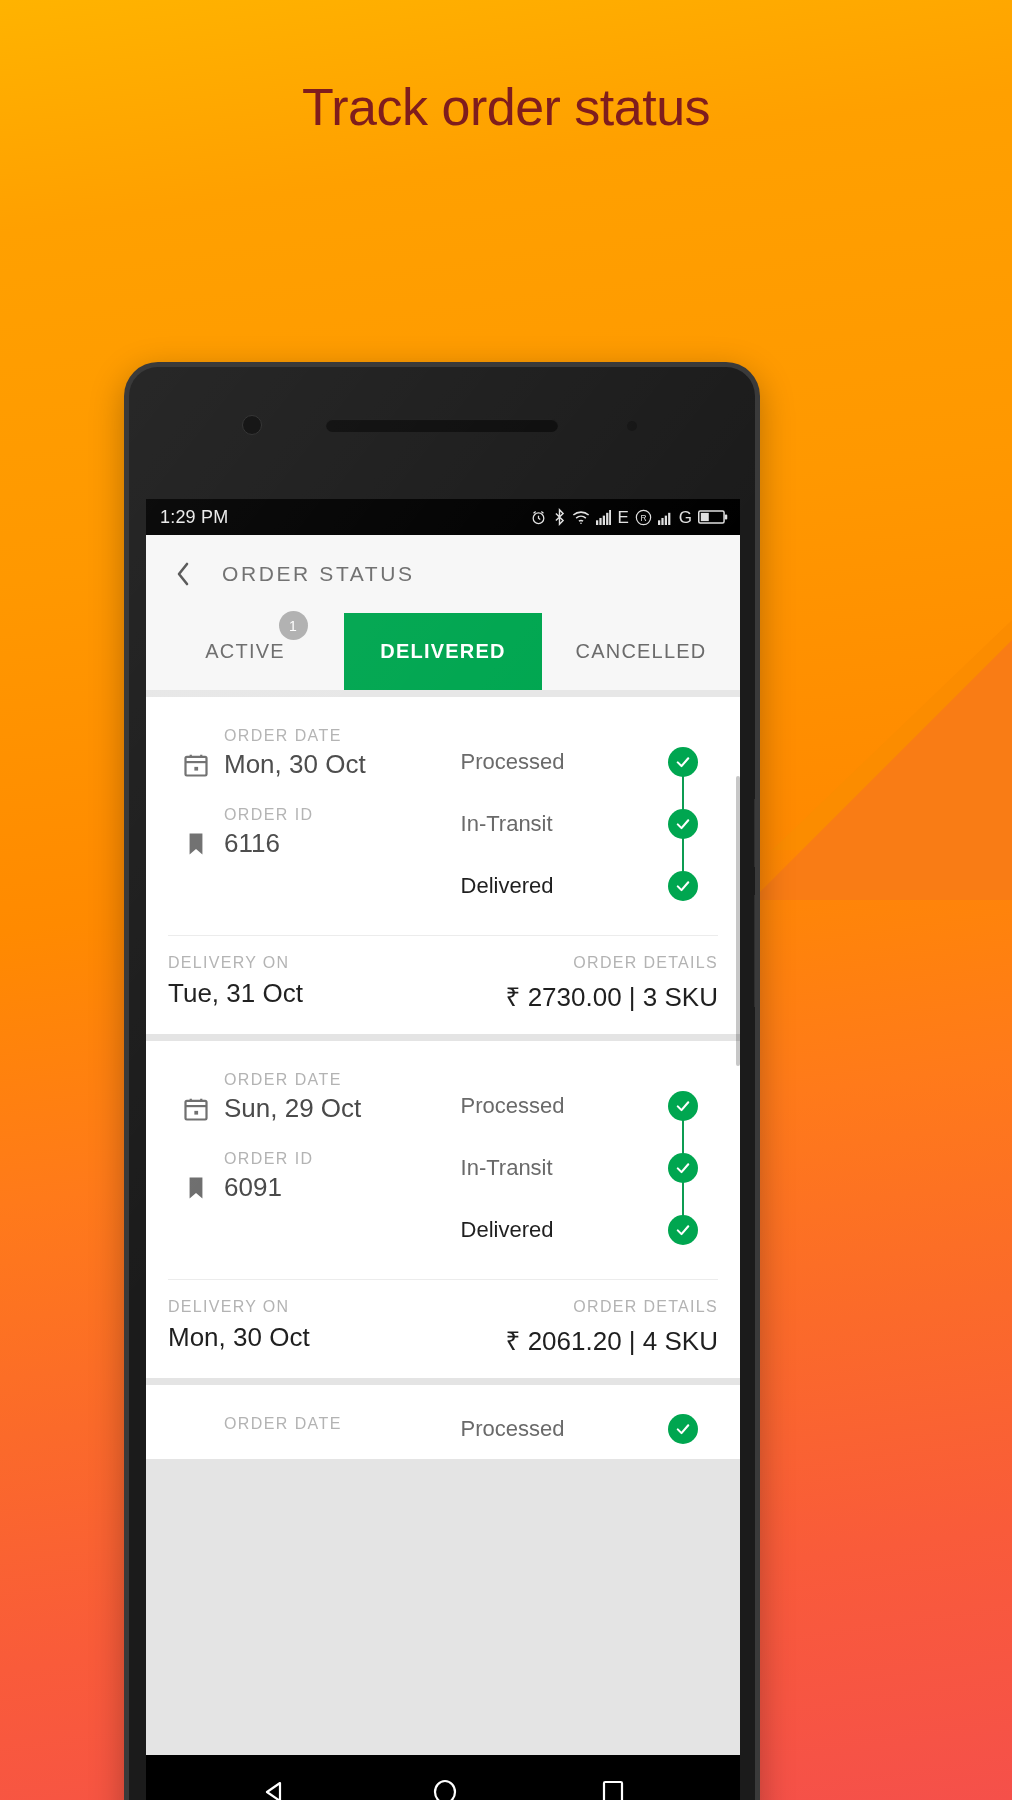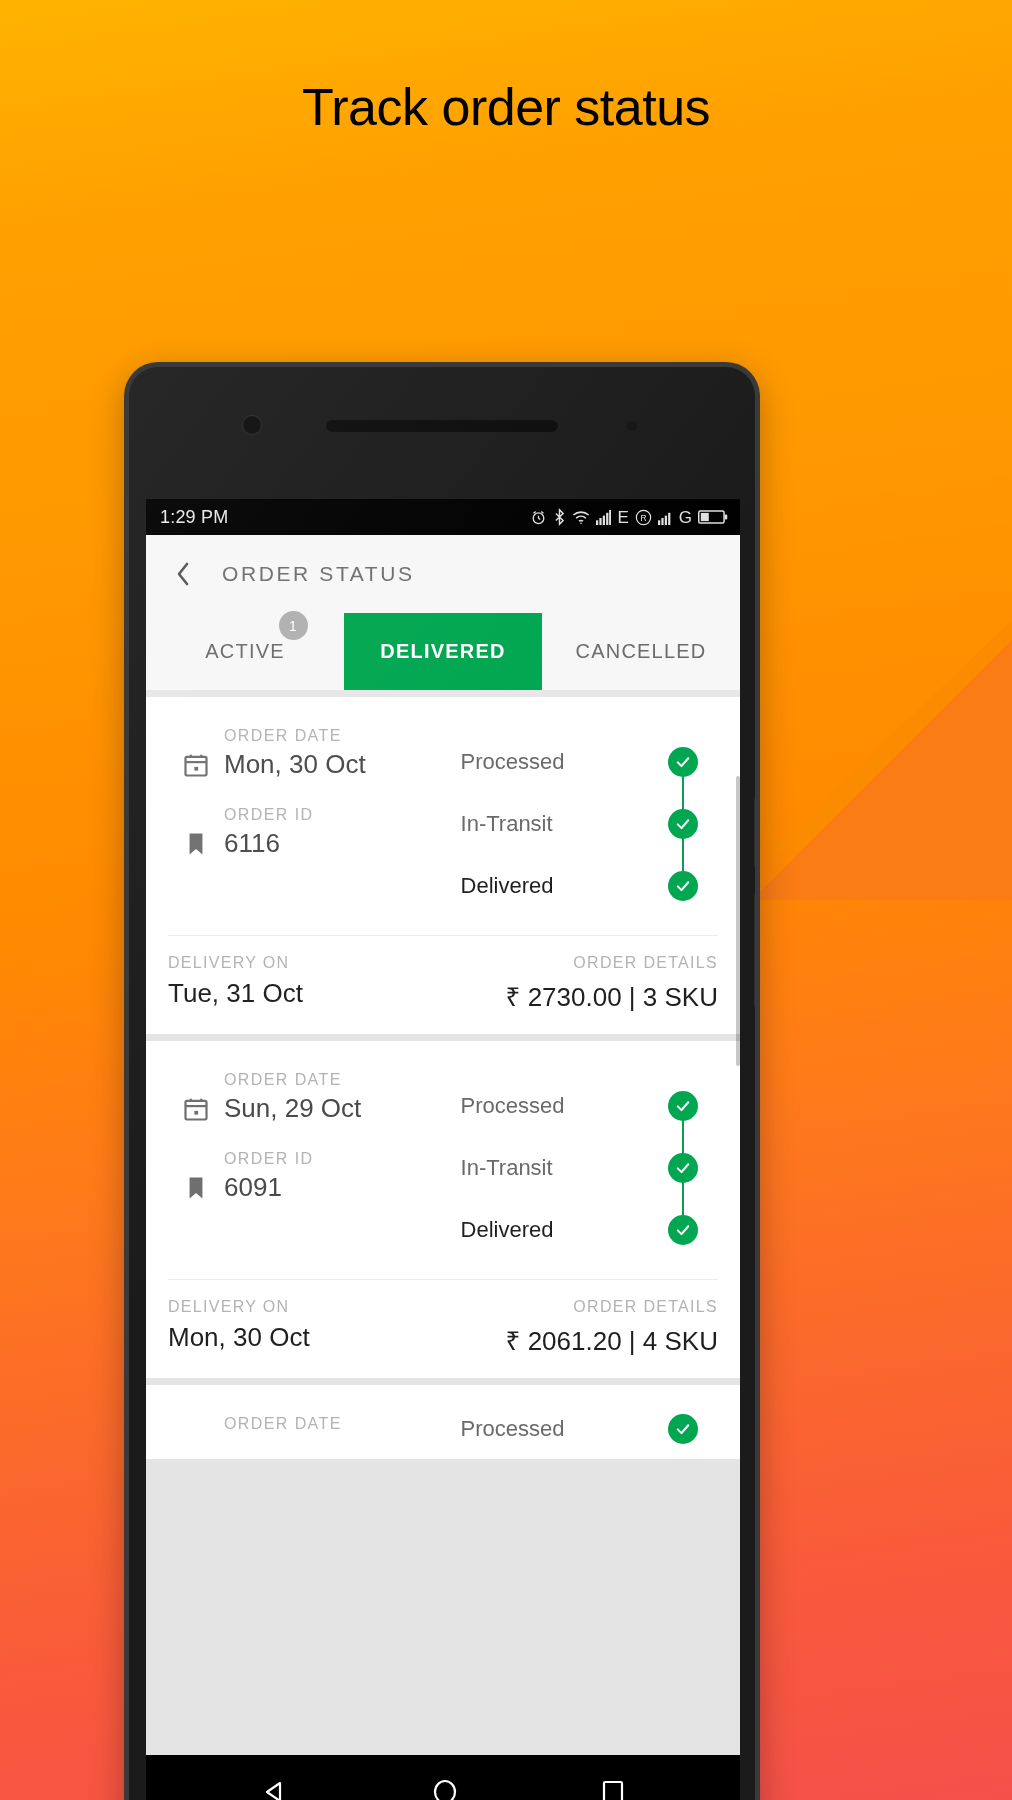--- a/index.html
+++ b/index.html
@@ -47,21 +47,21 @@
     background: #fb8c00;
     clip-path: polygon(100% 0, 100% 100%, 0 100%);
   }
 
   .promo-title {
     position: absolute;
     top: 78px;
     left: 0;
     right: 0;
     text-align: center;
-    color: #000000;
+    color: #7f1d1d;
     font-size: 52px;
     font-weight: 400;
     letter-spacing: -0.5px;
     line-height: 1.15;
   }
 
   
   .phone {
     position: absolute;
     left: 124px;

